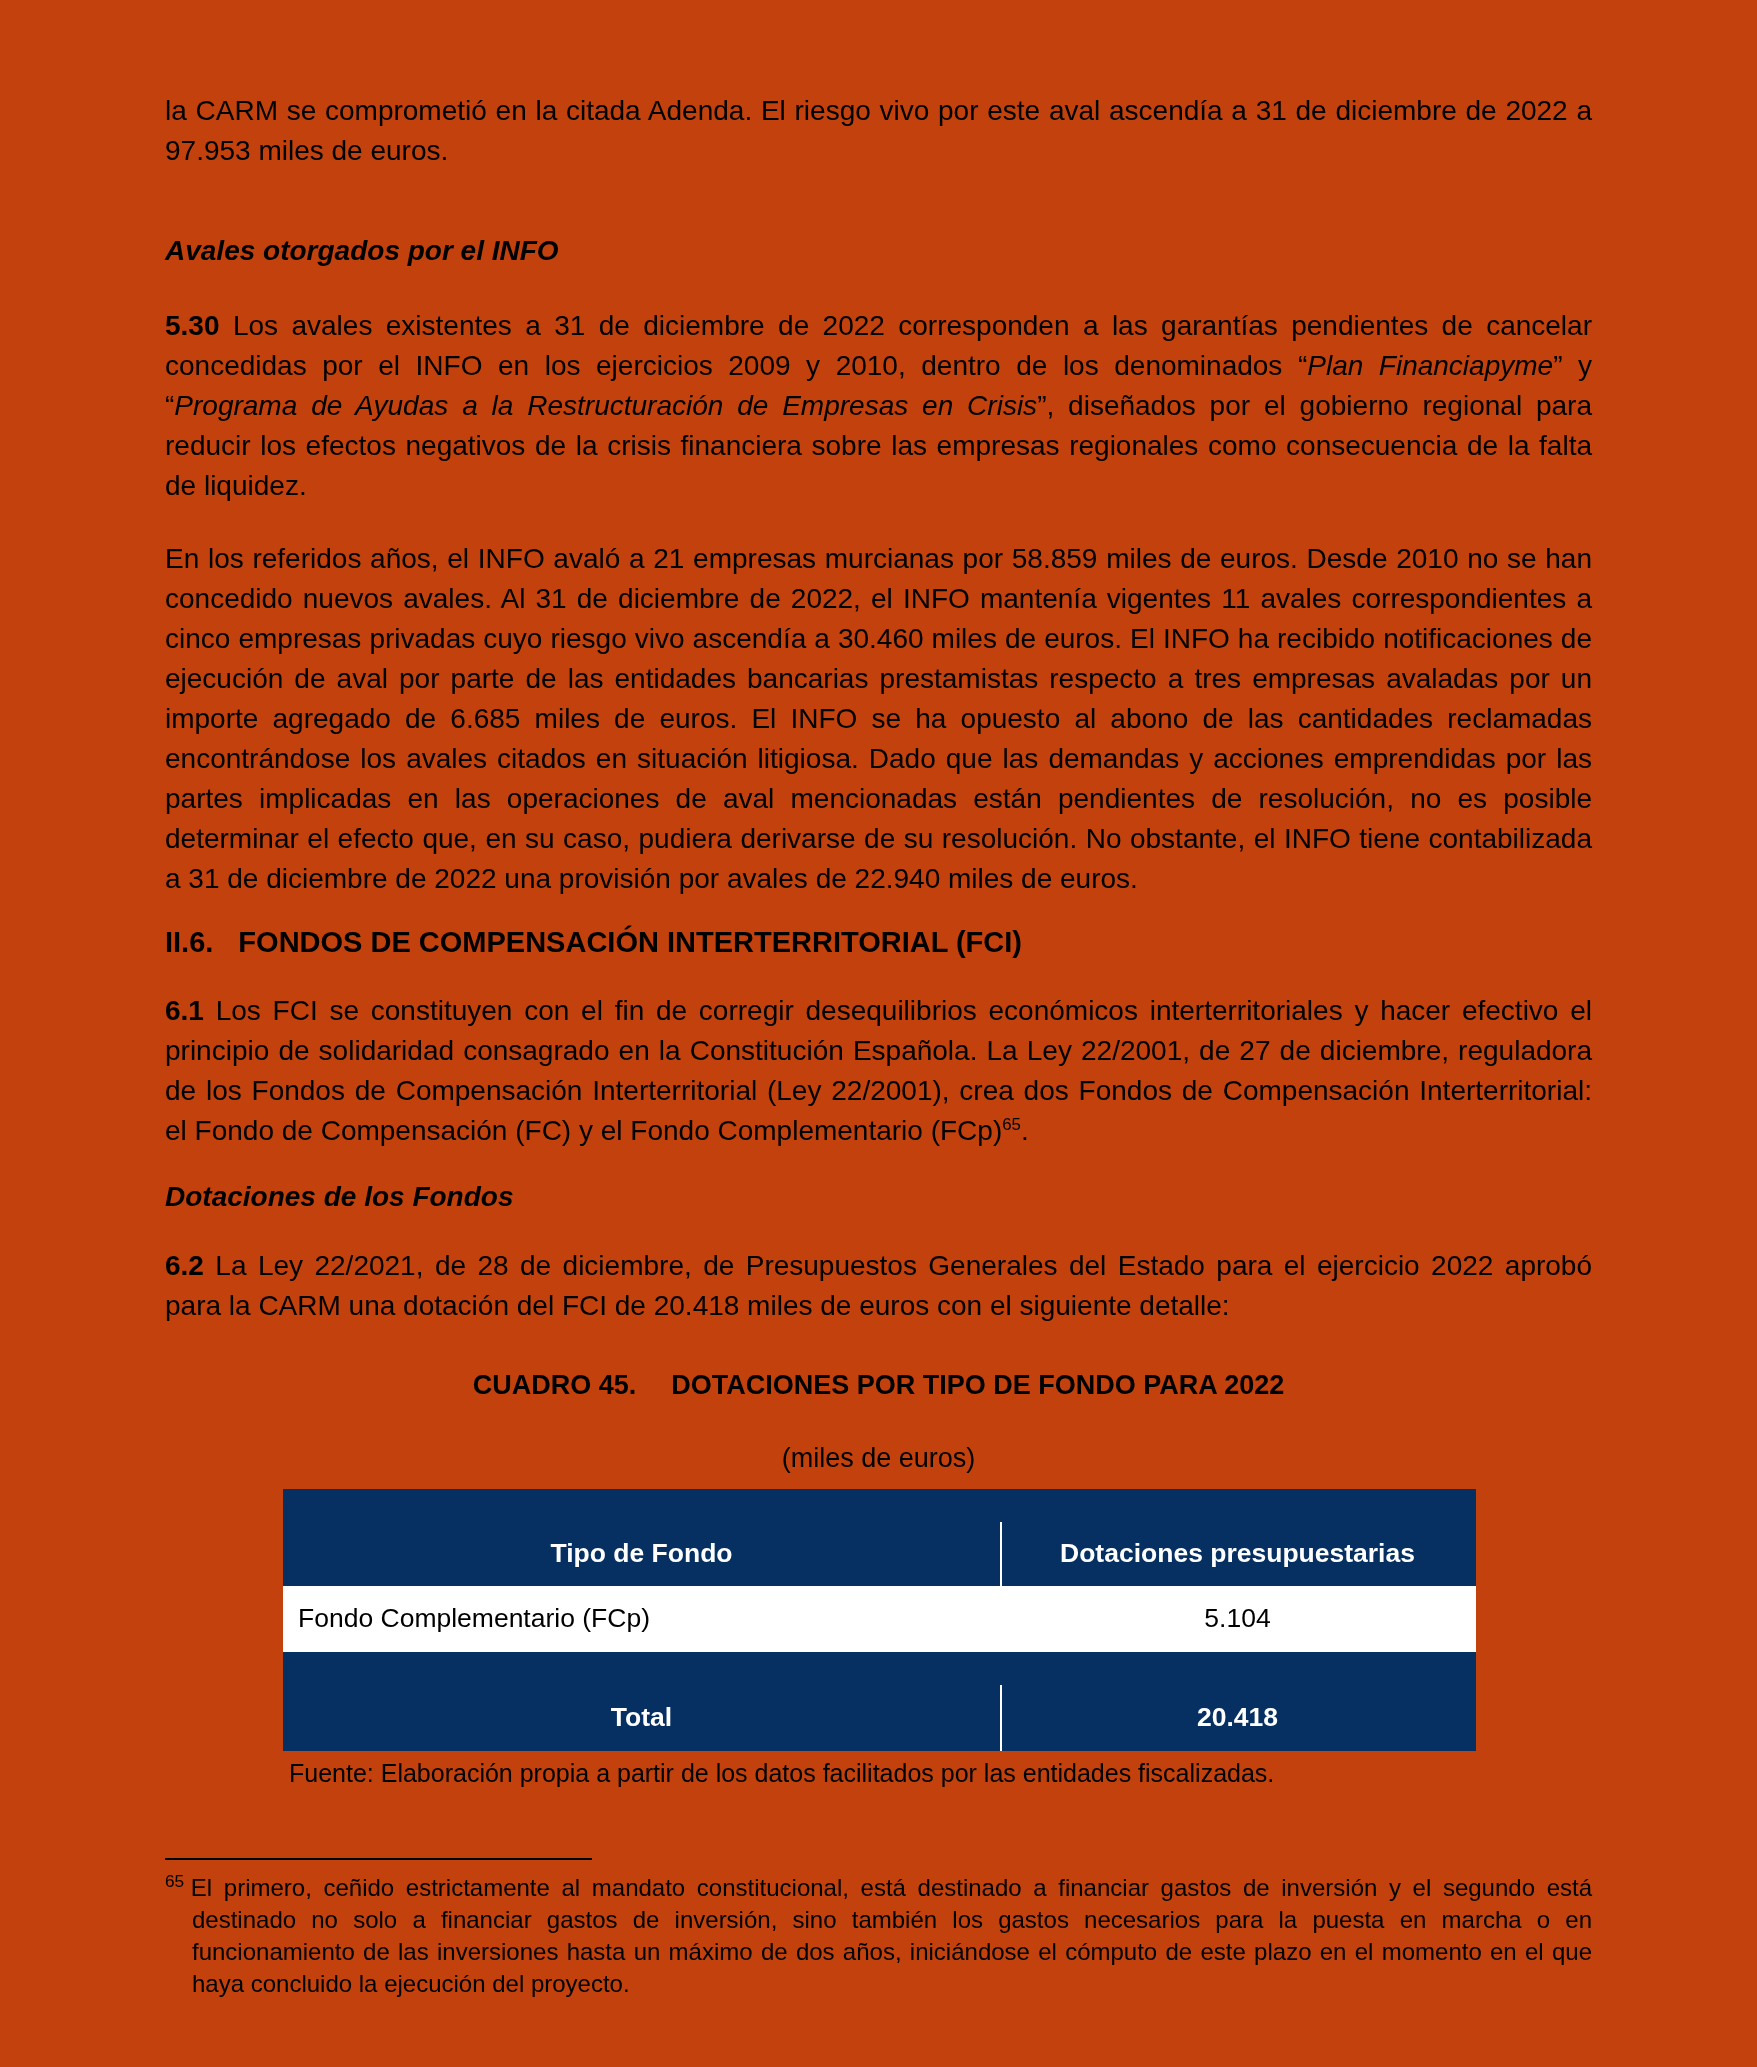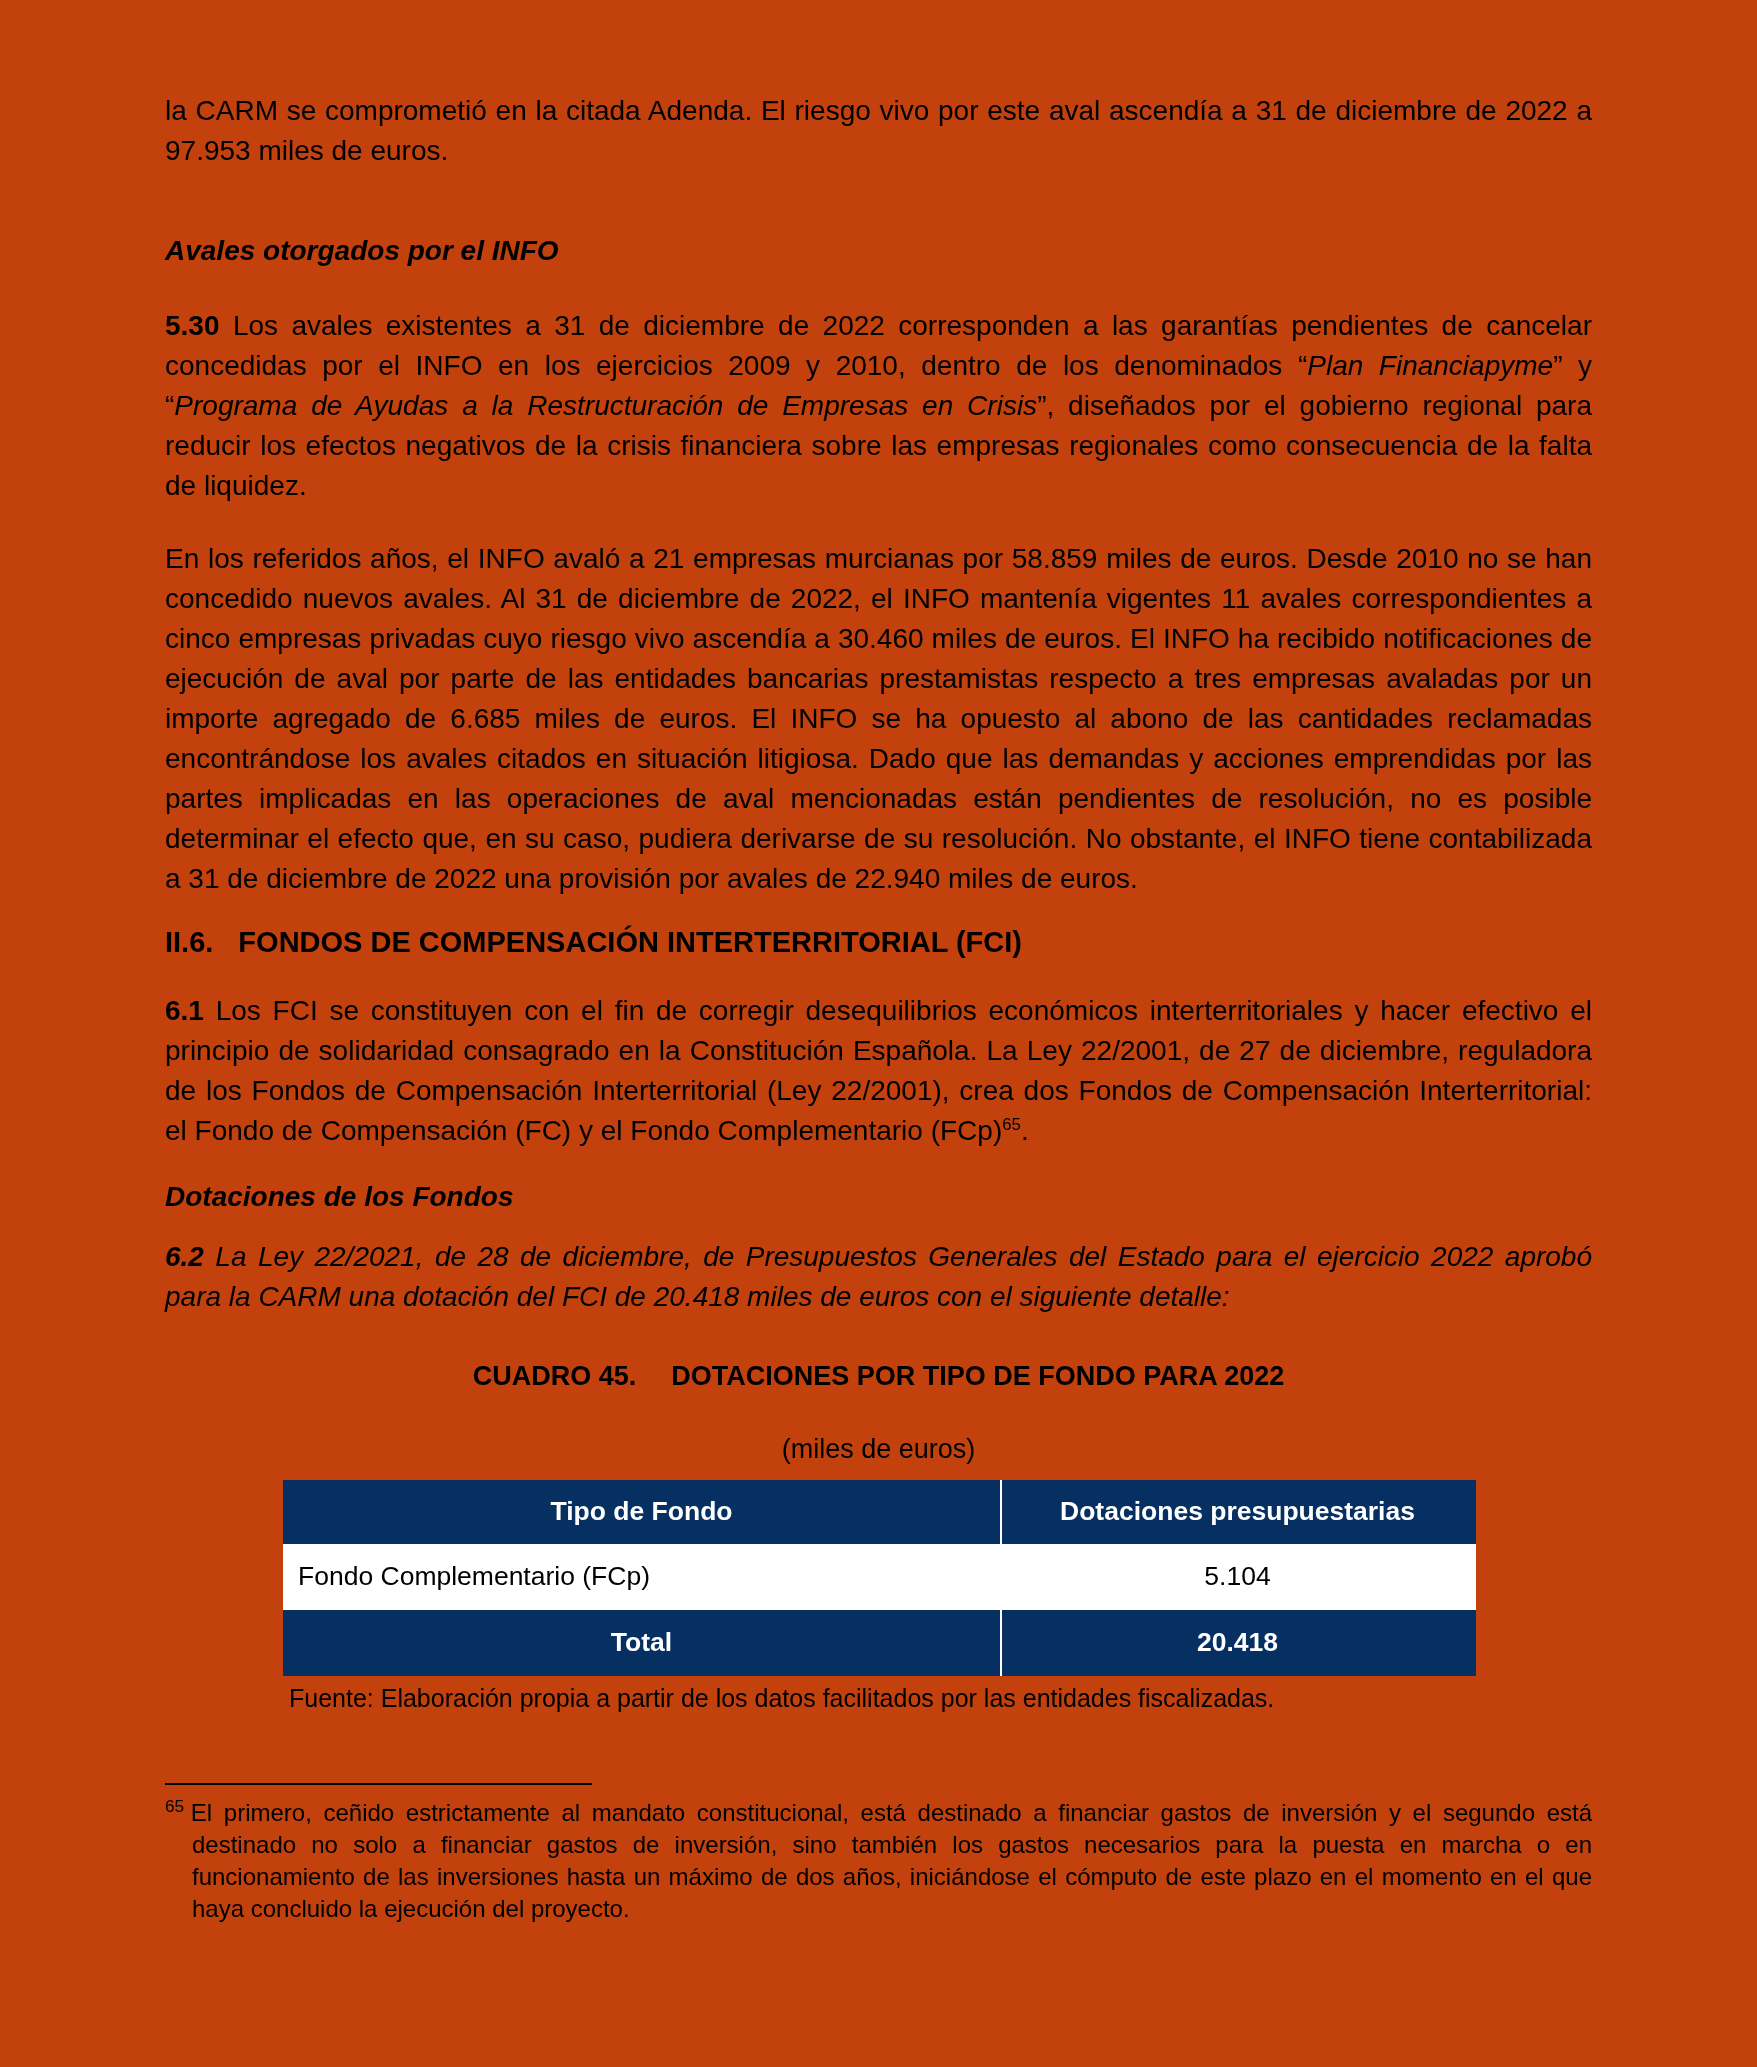--- a/index.html
+++ b/index.html
@@ -49,21 +49,21 @@
     margin:0;
     margin-top:23px;
     font-size:29px;
     line-height:41px;
     font-weight:bold;
   }
   .section-heading .h-num { margin-right:25px; }
 
   #p-61 { margin-top:28px; }
   #h-dotaciones { margin-top:26.5px; }
-  #p-62 { margin-top:20px;font-style:italic; }
+  #p-62 { margin-top:29px; }
 
   .cuadro-title {
     margin:0;
     margin-top:40px;
     font-size:27px;
     line-height:38px;
     font-weight:bold;
     text-align:center;
   }
   .cuadro-title .c-label { margin-right:35px; }
@@ -87,20 +87,21 @@
     display:flex;
     color:#ffffff;
     font-weight:bold;
   }
   .t-cell-head {
     display:flex;
     align-items:center;
     justify-content:center;
     height:64px;
     box-sizing:border-box;
+    margin-top:33px;
   }
   .t-col1 { width:717px; }
   .t-col2 { width:475px; }
   .t-head .t-col2, .t-total .t-col2 { border-left:2.5px solid #ffffff; width:473px; }
   .t-row {
     display:flex;
     align-items:center;
     height:66px;
     background:#ffffff;
   }

